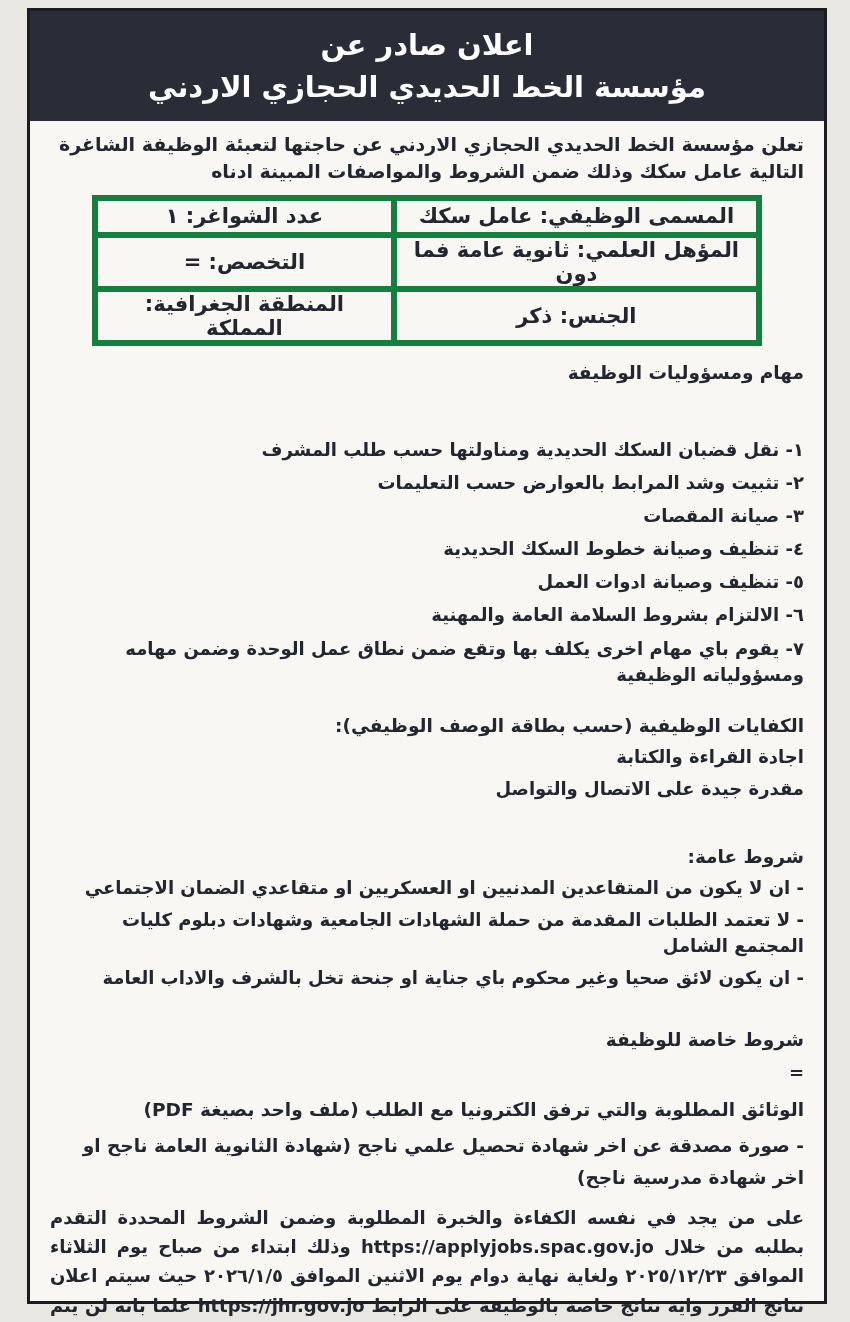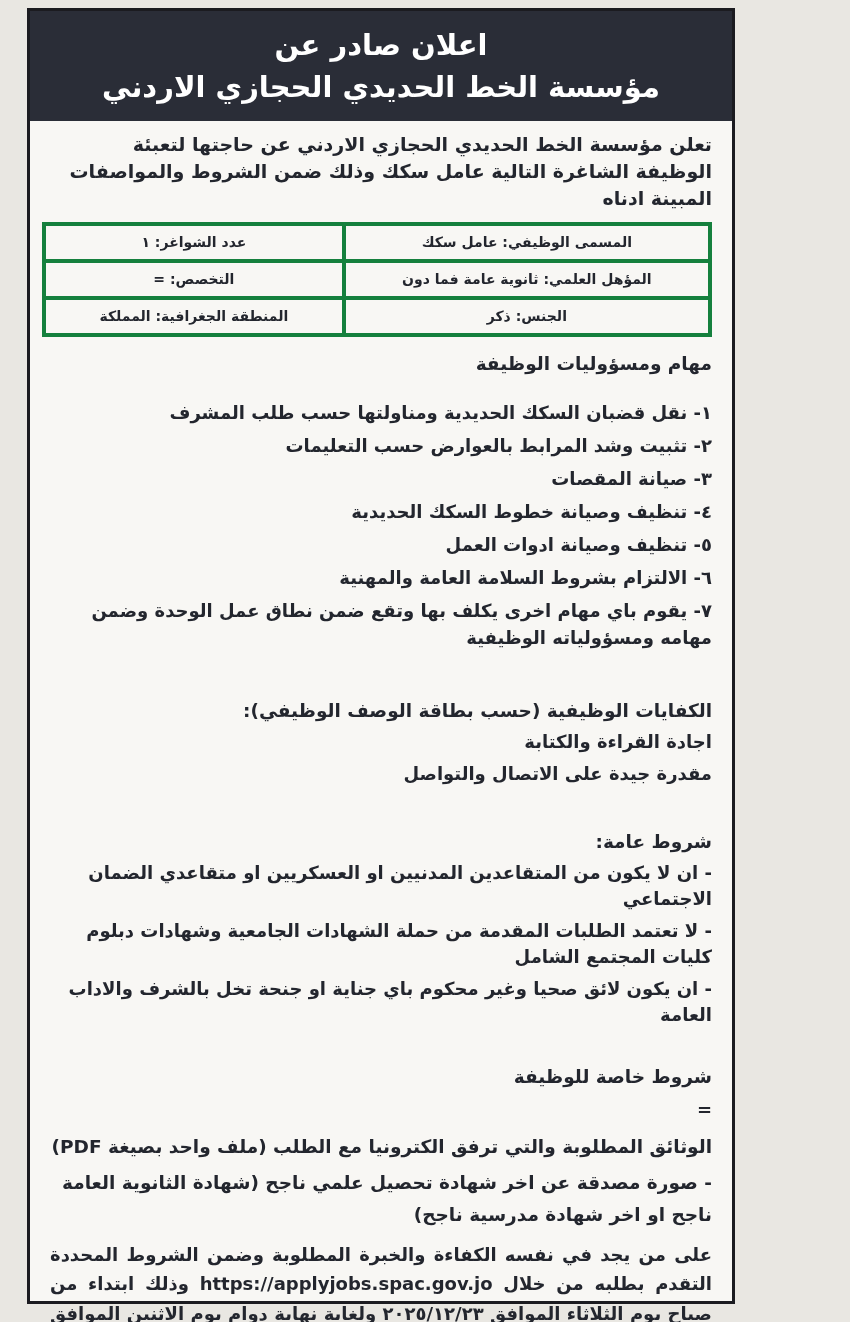--- a/index.html
+++ b/index.html
@@ -10,21 +10,21 @@
   body {
     position: relative;
     height: 1322px;
     background: #e9e7e2;
     overflow: hidden;
   }
   .doc-frame {
     position: absolute;
     top: 8px;
     left: 27px;
-    width: 708px;
+    width: 800px;
     height: 1296px;
     background: #f8f7f4;
     border: 3px solid #1b1b20;
     direction: rtl;
   }
   .doc-header {
     width: 100%;
     height: 110px;
     background: #2a2d37;
     color: #ffffff;
@@ -49,42 +49,42 @@
     line-height: 1.42;
     text-align: right;
   }
   table.job-table {
     border-collapse: collapse;
     margin: 10px auto 0 auto;
     width: 670px;
     border: 3px solid #3c3f45;
   }
   table.job-table td {
-    border: 4px solid #15803d;
+    border: 6px solid #15803d;
     height: 37px;
     text-align: center;
-    font-size: 14px;
+    font-size: 21px;
     font-weight: bold;
     padding: 0 8px;
   }
   td.cell-right { width: 55%; }
   td.cell-left  { width: 45%; }
   .section-title {
     font-size: 18.5px;
     margin-top: 16px;
     text-align: right;
   }
-  .duties-list { margin-top: 26px; }
+  .duties-list { margin-top: 54px; }
   .duties-list .list-item {
     font-size: 18px;
     margin-bottom: 7px;
     line-height: 1.45;
     text-align: right;
   }
-  .comp-title { margin-top: 49px; }
+  .comp-title { margin-top: 27px; }
   .plain-list { margin-top: 8px; }
   .plain-list .list-item {
     font-size: 18px;
     margin-bottom: 6px;
     line-height: 1.45;
     text-align: right;
   }
   .general-title { margin-top: 44px; }
   .special-title { margin-top: 38px; }
   .special-value {

